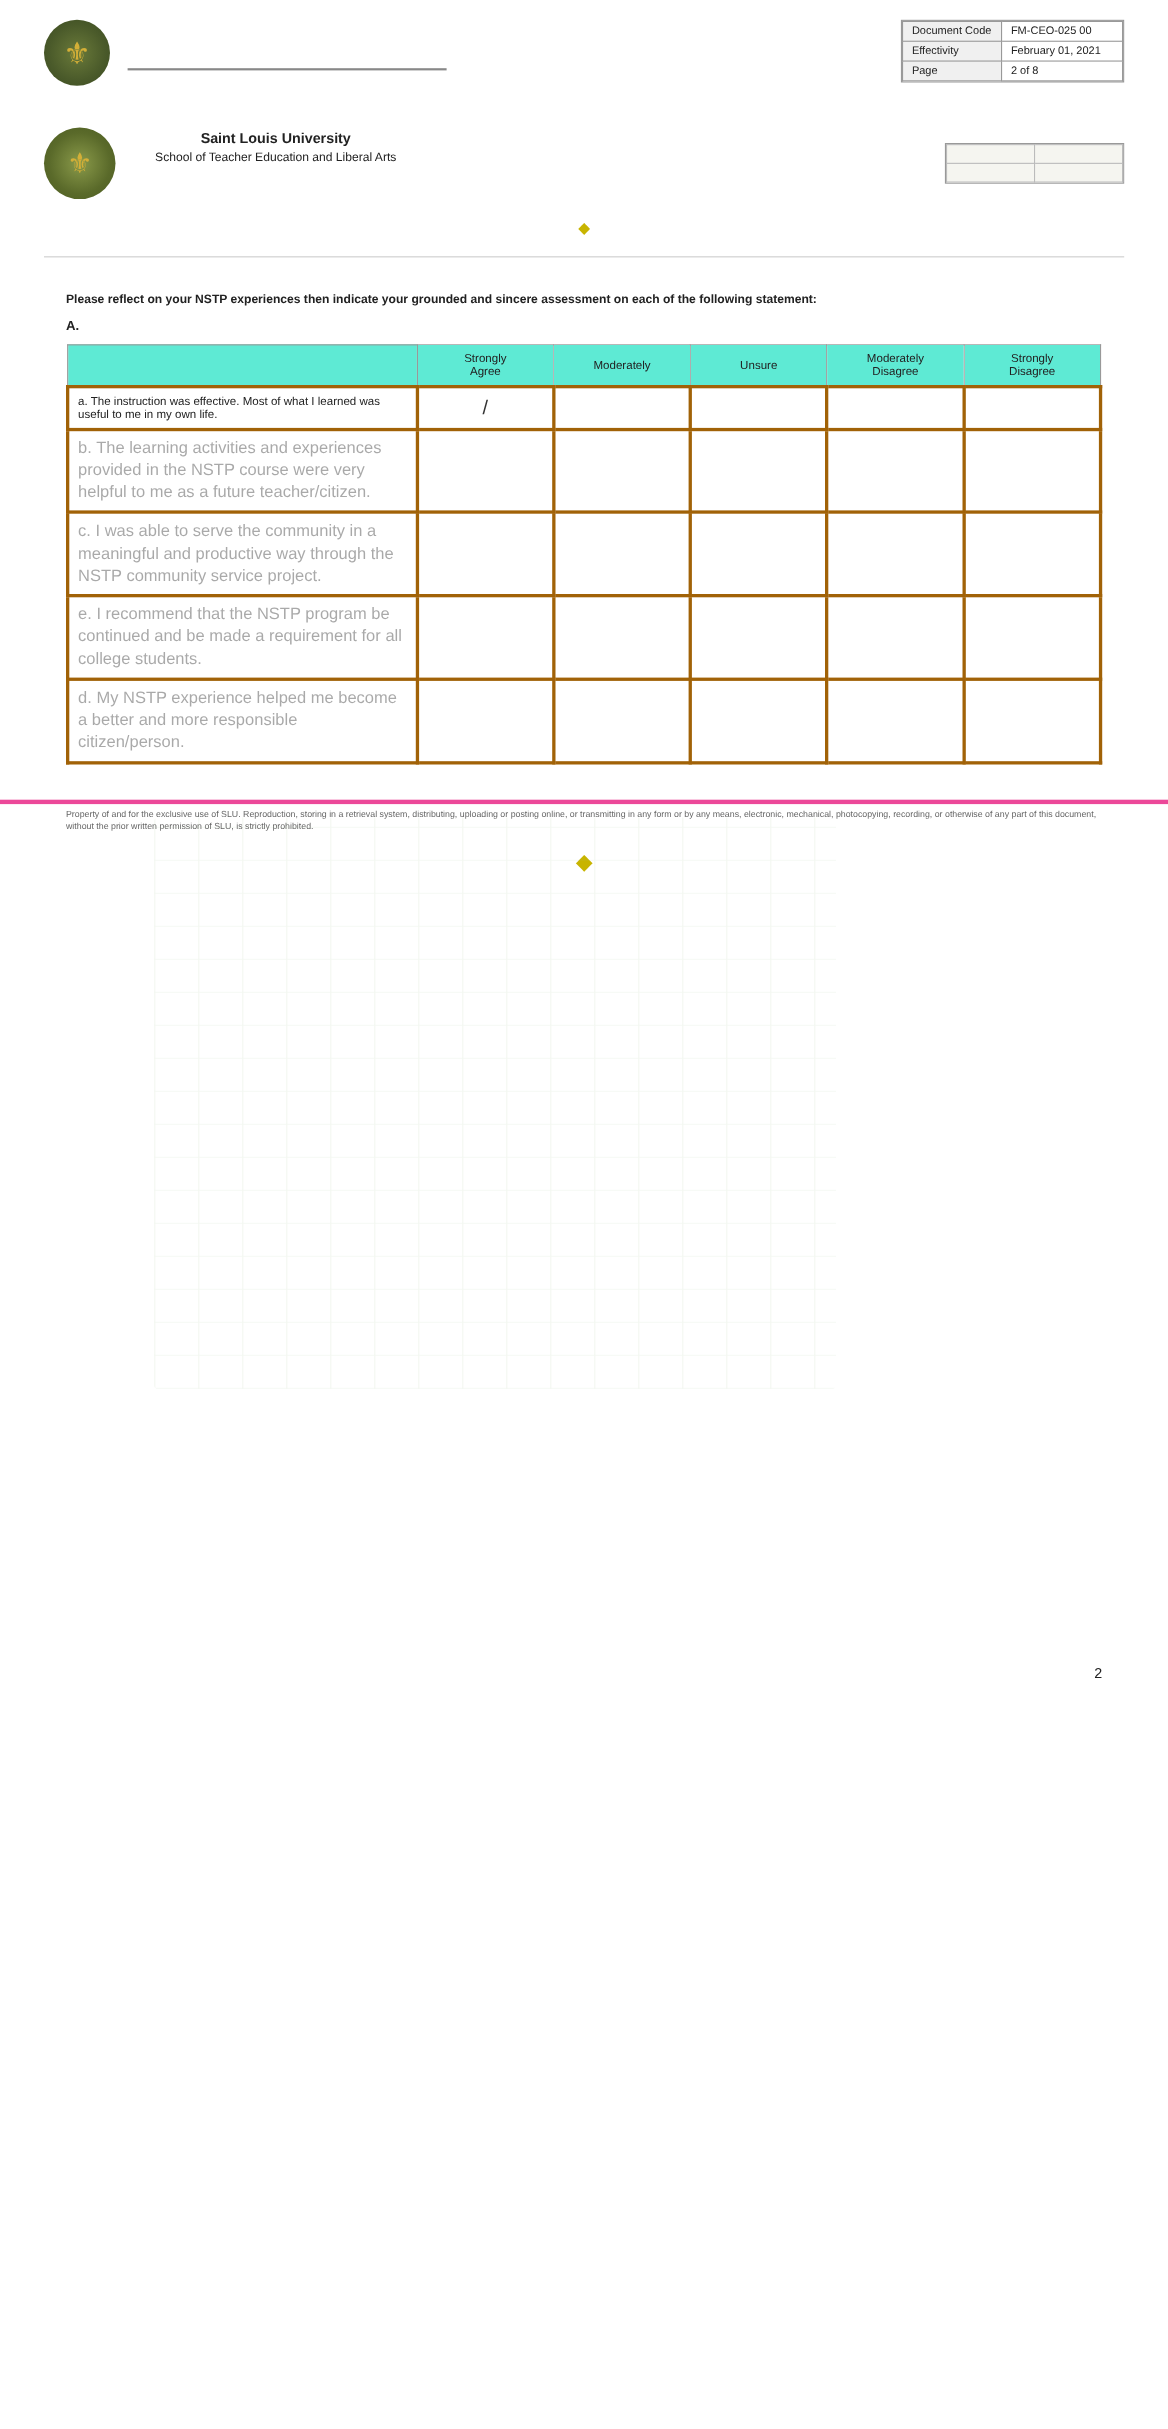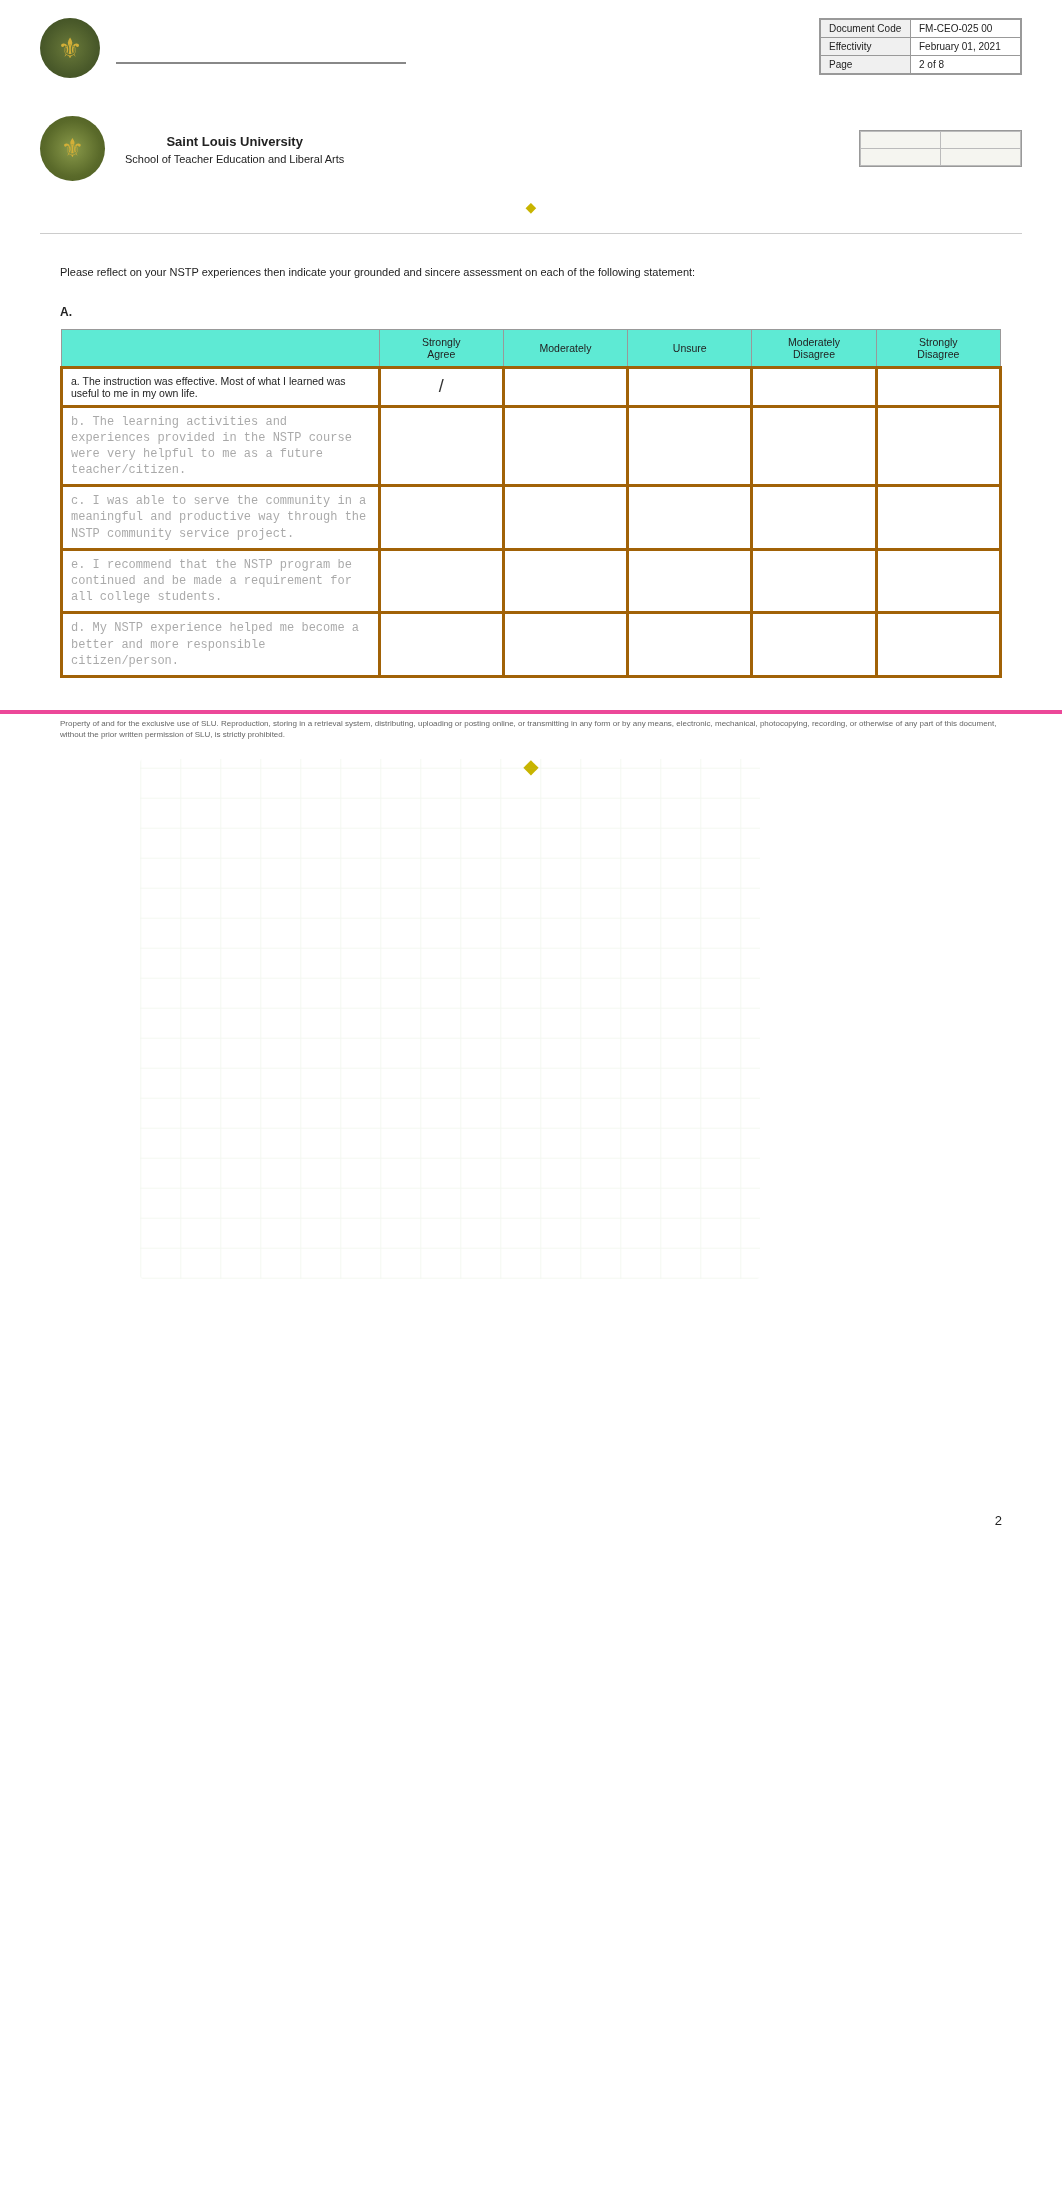--- a/index.html
+++ b/index.html
@@ -94,22 +94,21 @@
     
     .header-main {
       display: flex;
       justify-content: space-between;
       align-items: center;
       padding: 30px 40px 10px 40px;
     }
 
     .header-left {
       display: flex;
-      align-items: center;
-      gap: 20px;
+      gap: 36px;
     }
 
     .logo2-circle {
       width: 65px;
       height: 65px;
       border-radius: 50%;
       background: radial-gradient(circle, #8a9a4a 0%, #5a6a2a 60%, #4a5a20 100%);
       display: flex;
       align-items: center;
       justify-content: center;
@@ -164,22 +163,23 @@
       margin: 10px 40px;
     }
 
     
     .content {
       padding: 20px 60px 20px 60px;
     }
 
     .instruction-text {
       font-size: 11px;
-      margin-bottom: 24px;
+      margin-bottom: 8px;
       line-height: 1.5;
+      font-weight: bold;
     }
 
     .section-label {
       font-size: 12px;
       font-weight: bold;
       margin-bottom: 10px;
     }
 
     
     .survey-table {
@@ -273,24 +273,23 @@
       position: relative;
       z-index: 1;
     }
 
     
     .dim-row td {
       opacity: 0.5;
     }
 
     .dim-text {
-      font-size: 12px;
+      font-size: 15px;
       line-height: 1.35;
       color: #555;
-      font-family: Liberation Mono, monospace;
     }
   </style>
 </head>
 <body>
 
 <div class="page">
 
   <div class="header-top">
     <div class="logo-area">
       <div class="logo-circle"></div>

